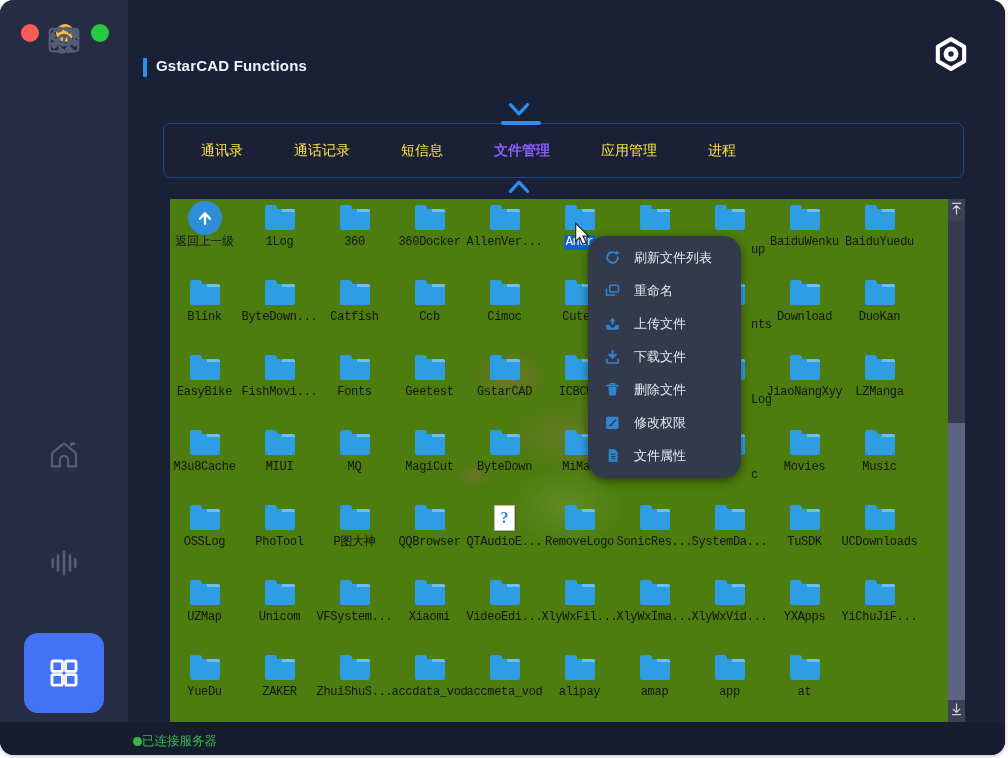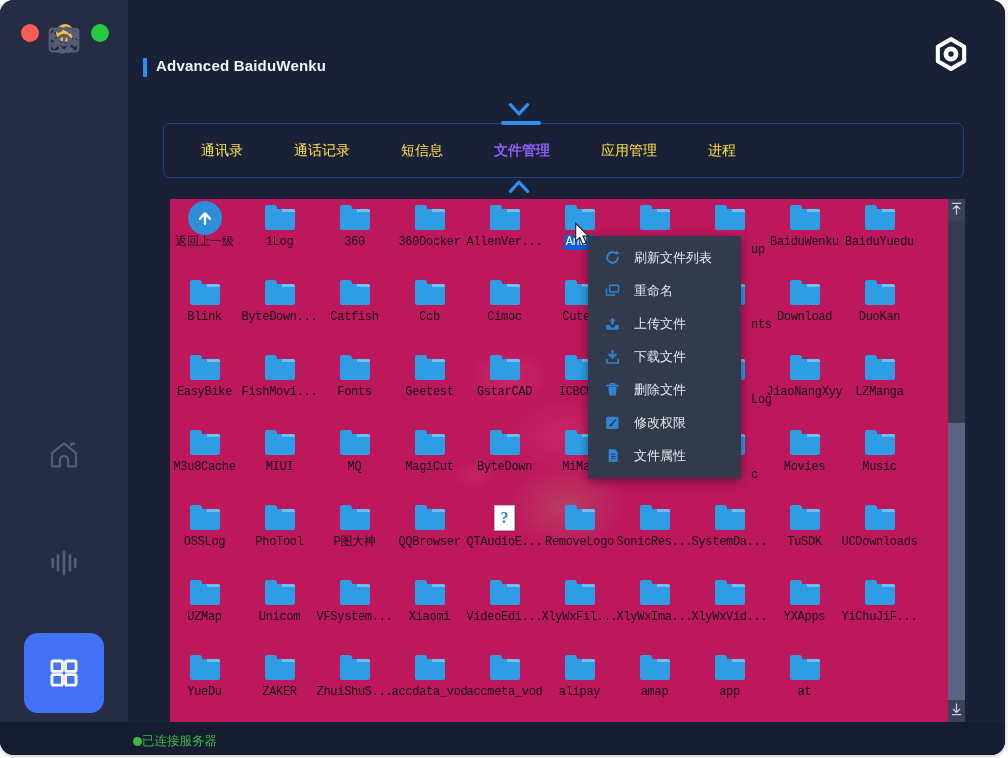--- a/index.html
+++ b/index.html
@@ -43,21 +43,21 @@
   
   .tabbar{
     position:absolute;left:35px;top:123px;width:801px;height:55px;box-sizing:border-box;
     border:1px solid #1d4687;border-radius:7px;
     display:flex;align-items:center;padding-left:37px;gap:51px;
   }
   .tab{font-size:14px;color:#fde047;cursor:pointer;white-space:nowrap;}
   .tab.active{color:#8b5cf6;font-weight:bold;}
   .tab-indicator{position:absolute;left:337px;top:-3px;width:40px;height:4px;background:#2e8ef0;border-radius:2px;}
   
-  .content{position:absolute;left:42px;top:199px;width:778px;height:523px;background:#be185d;overflow:hidden;}
+  .content{position:absolute;left:42px;top:199px;width:778px;height:523px;background:#4d7c0f;overflow:hidden;}
   .watermark{
     position:absolute;left:270px;top:120px;width:230px;height:260px;pointer-events:none;opacity:.5;
     background:
       radial-gradient(ellipse 60px 40px at 30% 22%, rgba(236,94,130,.45), transparent 70%),
       radial-gradient(ellipse 90px 55px at 55% 45%, rgba(236,120,150,.30), transparent 70%),
       radial-gradient(ellipse 85px 60px at 55% 72%, rgba(170,205,120,.40), transparent 70%),
       radial-gradient(ellipse 30px 20px at 15% 60%, rgba(236,94,130,.35), transparent 70%),
       radial-gradient(ellipse 18px 12px at 80% 30%, rgba(236,94,130,.35), transparent 70%);
     filter:blur(1px);
   }
@@ -89,35 +89,35 @@
   .sb-down{bottom:0;}
   .sb-thumb{position:absolute;left:0;top:224px;width:17px;height:277px;background:#5a6382;cursor:grab;}
   
   .bottom-strip{position:absolute;left:0;right:0;top:722px;bottom:0;background:#161d31;}
   .statusbar{position:absolute;left:133px;top:727px;height:28px;display:flex;align-items:center;}
   .status-dot{width:9px;height:9px;border-radius:50%;background:#3cb549;}
   .status-text{color:#3cb549;font-size:12.5px;}
   
   .context-menu{
     position:absolute;left:588px;top:236px;width:153px;box-sizing:border-box;
-    background:#333a4b;padding:5px 0 6px 0;z-index:50;box-shadow:0 3px 10px rgba(0,0,0,.45);
+    background:#333a4b;padding:5px 0 6px 0;z-index:50;box-shadow:0 3px 10px rgba(0,0,0,.45);border-radius:18px;
   }
   .menu-item{height:33px;display:flex;align-items:center;gap:13px;padding-left:16px;color:#e4e8f0;font-size:13px;cursor:pointer;}
   .menu-item .mi{width:17px;height:17px;color:#2e86d2;display:flex;align-items:center;justify-content:center;flex:none;}
   
   .cursor{position:absolute;left:573px;top:222px;z-index:99;pointer-events:none;}
 </style>
 </head>
 <body>
 
 <div class="window">
 
   <div class="main">
     <div class="header-bar"></div>
-    <div class="header-title">Advanced BaiduWenku</div>
+    <div class="header-title">GstarCAD Functions</div>
     <div class="settings-top" id="hexnut">
         <span><svg width="38" height="38" viewBox="0 0 24 24" fill="none" stroke="currentColor">
             <path d="M12 2.6 L20.3 7.4 V16.6 L12 21.4 L3.7 16.6 V7.4 Z" stroke-width="2.6" stroke-linejoin="round"></path>
             <circle cx="12" cy="12" r="3.2" stroke-width="3"></circle>
           </svg></span>
       </div>
 
     <div class="chev chev-down" id="chevdown"><span><svg width="26" height="15" viewBox="0 0 24 14" fill="none" stroke="currentColor" stroke-width="3" stroke-linecap="round" stroke-linejoin="round">
             <path d="M4 2.5 L12 11 L20 2.5"></path>
           </svg></span></div>

